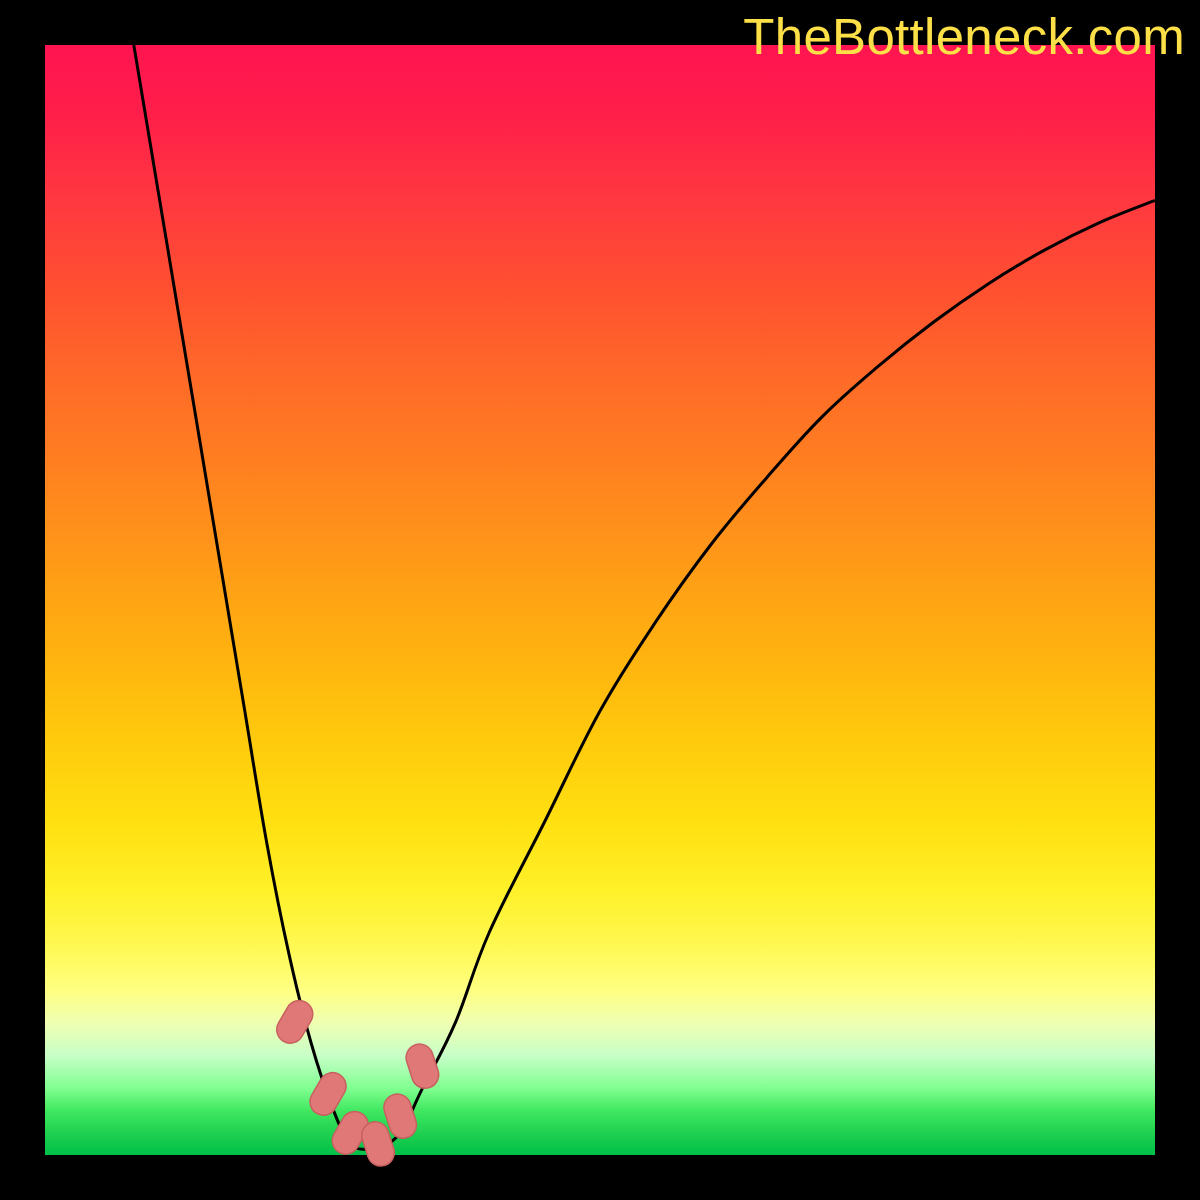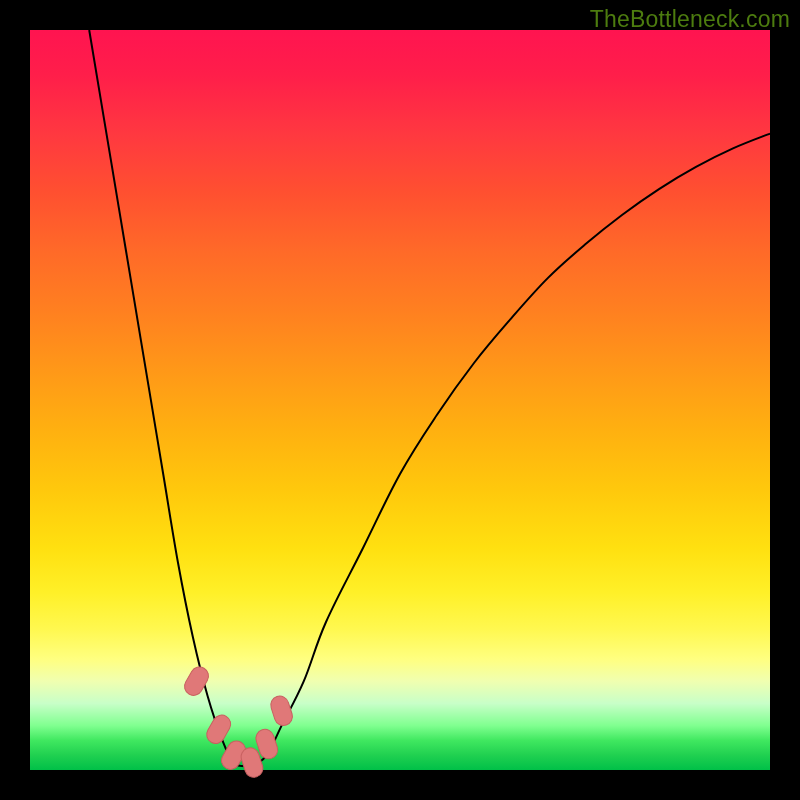--- a/index.html
+++ b/index.html
@@ -41,22 +41,22 @@
       #c8ffc8 91%,
       #80ff90 94%,
       #40e860 96%,
       #20d050 98%,
       #00c048 100%);
   }
   .watermark {
     position: absolute;
     top: 6px;
     right: 10px;
-    color: #4d7c0f;
-    font-size: 23px;
+    color: #fde047;
+    font-size: 34px;
     font-weight: 400;
     letter-spacing: 0.2px;
   }
   svg.curves {
     position: absolute;
     left: 0;
     top: 0;
     width: 740px;
     height: 740px;
     overflow: visible;

